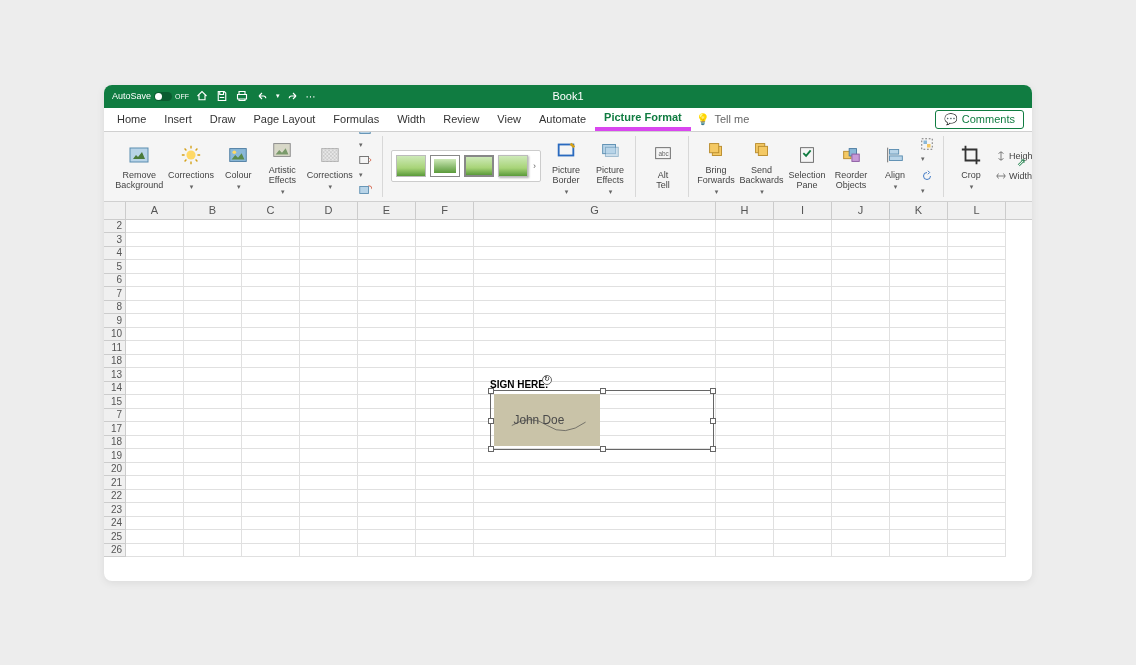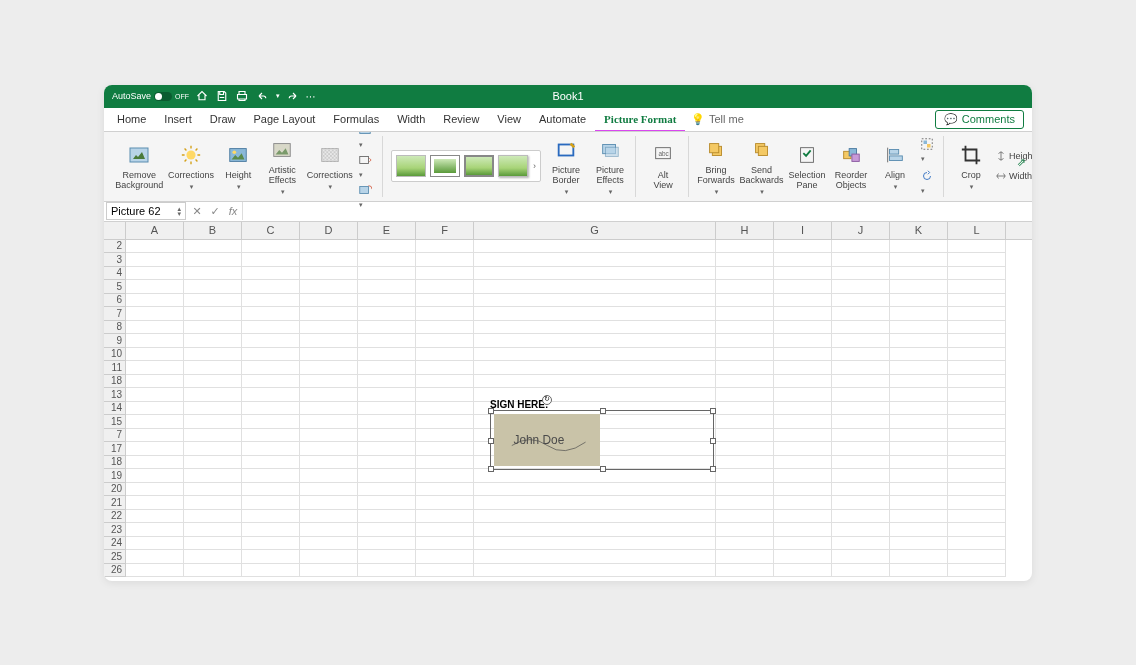--- a/index.html
+++ b/index.html
@@ -13,21 +13,21 @@
   .toggle { width: 18px; height: 9px; background: #0a5c30; border-radius: 5px; position: relative; }
   .toggle::after { content: ""; position: absolute; width: 7px; height: 7px; background: #fff; border-radius: 50%; top: 1px; left: 1px; }
   .tb-icon { width: 14px; height: 14px; display: flex; align-items: center; justify-content: center; cursor: pointer; }
   .tb-icon svg { stroke: #fff; fill: none; stroke-width: 1.5; }
   .tb-dots { letter-spacing: 1px; cursor: pointer; }
   .titlebar-center { position: absolute; left: 50%; transform: translateX(-50%); font-size: 11px; font-weight: 400; }
   
   
   .ribbon-tabs { height: 24px; background: #fff; border-bottom: 1px solid #d0d0d0; display: flex; align-items: center; padding: 0 4px; font-size: 11px; position: relative; }
   .tab { padding: 0 9px; height: 24px; display: flex; align-items: center; cursor: pointer; color: #333; }
-  .tab.active { color: #107c41; font-weight: 600; border-bottom: 1px solid #d946ef; font-family: Liberation Serif, serif; }
+  .tab.active { color: #107c41; font-weight: 600; border-bottom: 4px solid #d946ef; }
   .tell-me { display: flex; align-items: center; gap: 4px; color: #666; cursor: pointer; margin-left: 6px; }
   .comments-btn { position: absolute; right: 8px; display: flex; align-items: center; gap: 4px; border: 1px solid #107c41; color: #107c41; padding: 2px 8px; border-radius: 3px; font-size: 11px; cursor: pointer; }
   
   
   .ribbon { height: 70px; background: #f5f5f5; border-bottom: 1px solid #d0d0d0; display: flex; padding: 4px 6px; font-size: 9px; color: #444; gap: 2px; }
   .ribbon-group { display: flex; align-items: center; border-right: 1px solid #d8d8d8; padding: 0 6px; gap: 6px; }
   .ribbon-group:last-child { border-right: none; }
   .big-btn { display: flex; flex-direction: column; align-items: center; justify-content: center; gap: 2px; cursor: pointer; min-width: 38px; text-align: center; line-height: 1.1; }
   .big-btn .icon-box { width: 28px; height: 28px; display: flex; align-items: center; justify-content: center; }
   .small-row { display: flex; flex-direction: column; gap: 2px; align-items: flex-start; }
@@ -164,21 +164,21 @@
           <span class="chev">▾</span>
       </div>
       <div class="big-btn">
         <div class="icon-box">
             <svg viewBox="0 0 24 24" width="22" height="22">
               <rect x="3" y="5" width="18" height="14" fill="#8ab8d8" stroke="#4a7aa0"></rect>
               <circle cx="8" cy="9" r="2" fill="#ffd966"></circle>
               <path d="M5 17l4-5 3 3 4-5 3 7z" fill="#5a8a4a"></path>
             </svg>
           </div>
-        <span>Height</span>
+        <span>Colour</span>
           <span class="chev">▾</span>
       </div>
       <div class="big-btn">
         <div class="icon-box">
             <svg viewBox="0 0 24 24" width="22" height="22">
               <rect x="3" y="5" width="18" height="14" fill="#d8d8c8" stroke="#888"></rect>
               <path d="M5 17l4-5 3 3 4-5 3 7z" fill="#7a9a6a"></path>
             </svg>
           </div>
         <span style="white-space:pre-line">Artistic
@@ -249,21 +249,21 @@
 
     <div class="ribbon-group">
       <div class="big-btn">
         <div class="icon-box">
             <svg viewBox="0 0 24 24" width="22" height="22">
               <rect x="4" y="4" width="16" height="12" fill="none" stroke="#666"></rect>
               <text x="7" y="13" font-size="7" fill="#666">abc</text>
             </svg>
           </div>
         <span style="white-space:pre-line">Alt
-View</span>
+Tell</span>
       </div>
     </div>
 
     <div class="ribbon-group">
       <div class="big-btn">
         <div class="icon-box">
             <svg viewBox="0 0 24 24" width="22" height="22">
               <rect x="8" y="8" width="10" height="10" fill="#f4c964" stroke="#b88a2a"></rect>
               <rect x="5" y="5" width="10" height="10" fill="#f4c964" stroke="#b88a2a"></rect>
             </svg>
@@ -351,33 +351,20 @@
               <path d="M1 6h10M3 3l-2 3 2 3M9 3l2 3-2 3" stroke="#666" fill="none"></path>
             </svg>
           <span>Width:</span>
 
         </div>
       </div>
 
     </div>
   </div>
 
-  <div class="formula-bar">
-    <div class="name-box">
-      <span>Picture 62</span>
-      <div class="name-box-arrows">
-          <span>▴</span>
-          <span>▾</span>
-        </div>
-    </div>
-    <div class="fb-btn">✕</div>
-    <div class="fb-btn">✓</div>
-    <div class="fb-btn fx">fx</div>
-    <div style="flex:1;height:18px;border-left:1px solid #ddd"></div>
-  </div>
 
   <div class="grid-area">
     <div class="grid-corner"></div>
     <div class="col-headers" id="col-headers">
         <div class="col-h" style="width: 58px;">A</div>
         <div class="col-h" style="width: 58px;">B</div>
         <div class="col-h" style="width: 58px;">C</div>
         <div class="col-h" style="width: 58px;">D</div>
         <div class="col-h" style="width: 58px;">E</div>
         <div class="col-h" style="width: 58px;">F</div>

